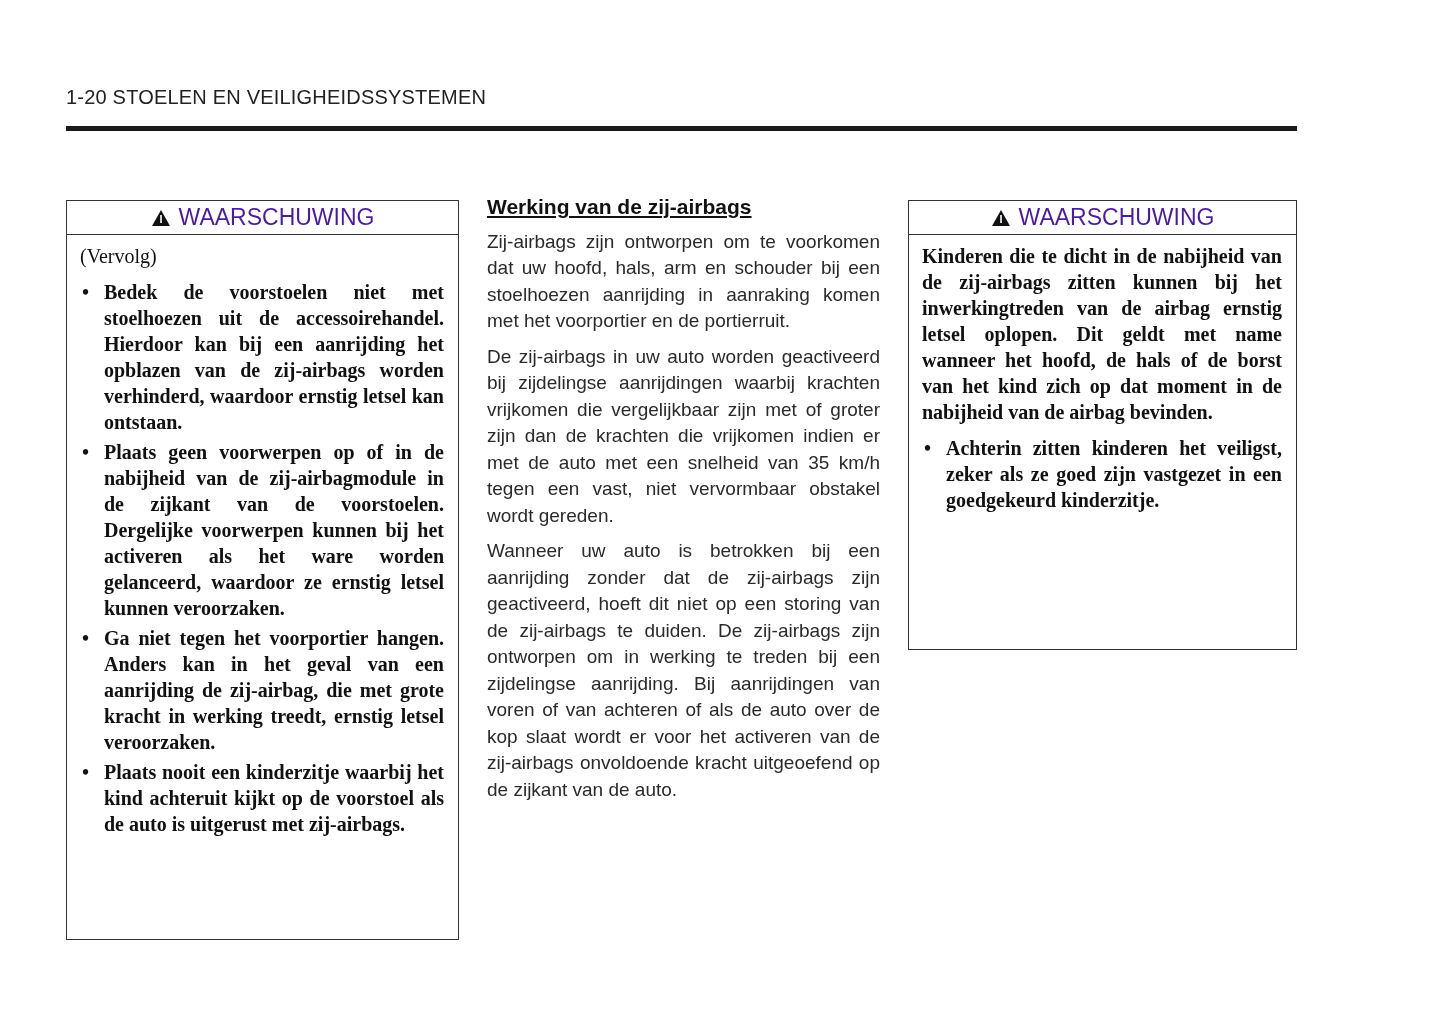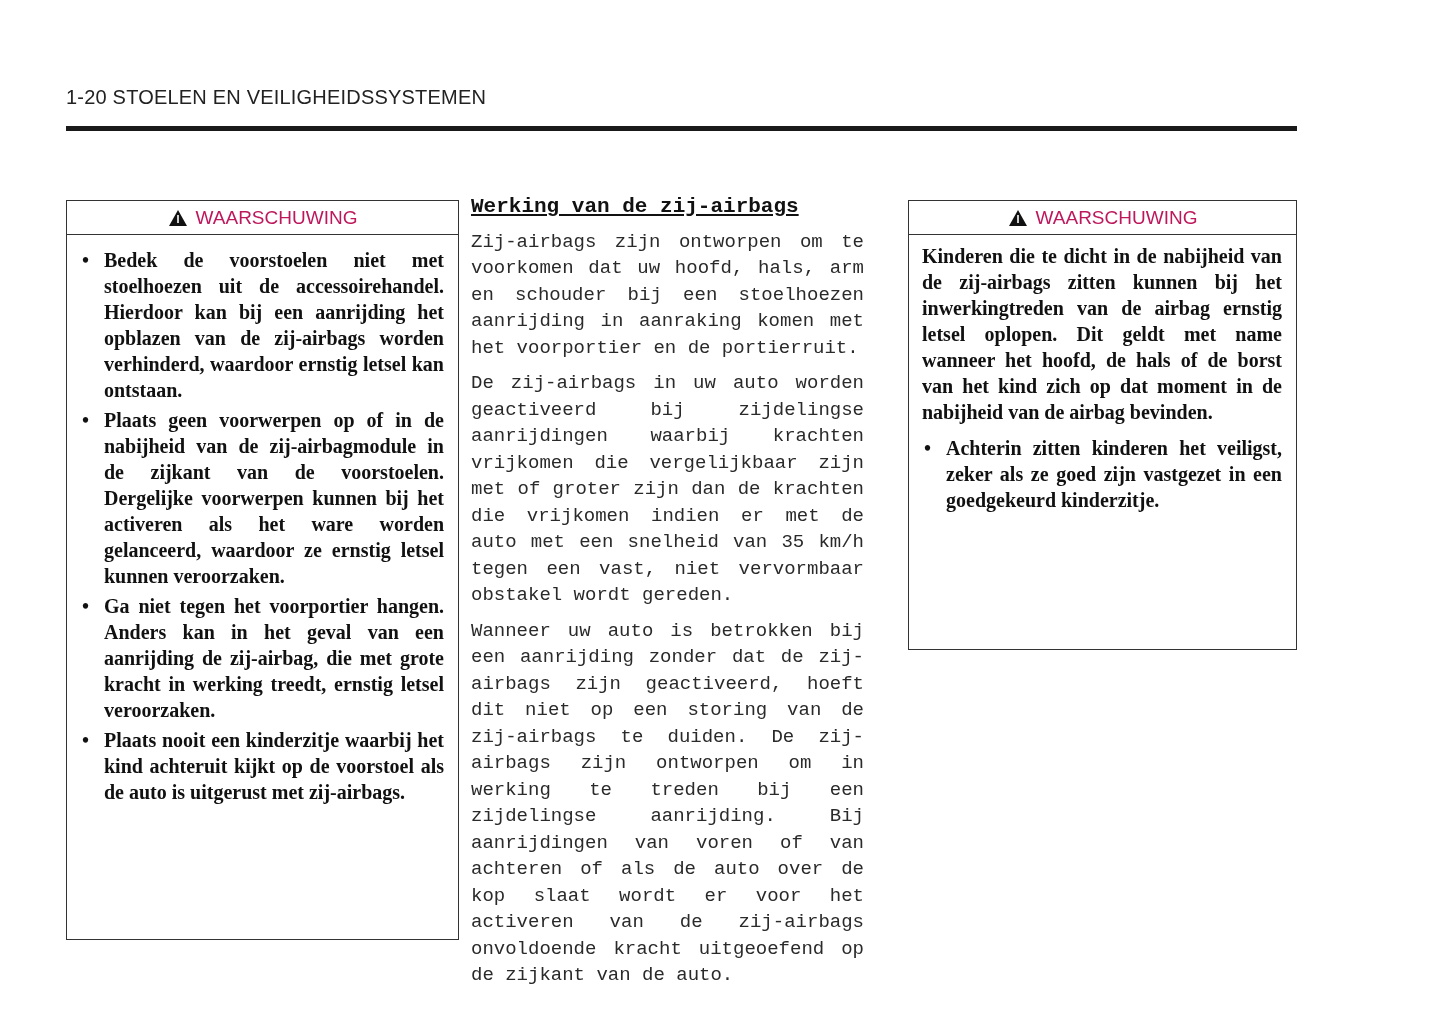--- a/index.html
+++ b/index.html
@@ -10,35 +10,35 @@
     letter-spacing: 0.2px;
   }
   .header-rule {
     position: absolute; left: 66px; top: 126px; width: 1231px; height: 5px; background: #1a1a1a;
   }
   .warn-box {
     position: absolute; border: 1.5px solid #333; background: #fff; box-sizing: border-box;
   }
   .warn-head {
     height: 33px; border-bottom: 1.5px solid #333; display: flex; align-items: center; justify-content: center;
-    font-family: "Liberation Sans", sans-serif; font-size: 19px; color: #be185d; gap: 8px;
+    font-family: "Liberation Sans", sans-serif; font-size: 23px; color: #4c1d95; gap: 8px;
   }
   .warn-head svg { width: 20px; height: 18px; }
   .warn-body {
     font-family: "Liberation Serif", serif; font-weight: bold; font-size: 20px; line-height: 26px;
     text-align: justify; padding: 8px 14px 10px 13px; color: #111;
   }
   .warn-body p { margin: 0; }
   .warn-body ul { list-style: none; margin: 4px 0 0 0; padding: 0; }
   .warn-body li { position: relative; padding-left: 24px; margin-bottom: 4px; }
   .warn-body li::before { content: "•"; position: absolute; left: 2px; top: 0; }
   .vervolg { font-weight: normal; margin-bottom: 10px !important; }
   .mid-col {
-    position: absolute; left: 471px; top: 194px; width: 393px;
-    font-family: Liberation Mono, monospace; font-size: 19px; line-height: 26.5px; color: #2a2a2a;
+    position: absolute; left: 487px; top: 194px; width: 393px;
+    font-family: Liberation Sans, sans-serif; font-size: 19px; line-height: 26.5px; color: #2a2a2a;
     text-align: justify;
   }
   .mid-col h2 {
     font-size: 21px; font-weight: bold; text-decoration: underline; margin: 0 0 8px 0; color: #111;
   }
   .mid-col p { margin: 0 0 9px 0; }
 </style>
 </head>
 <body>
 
@@ -47,20 +47,21 @@
 
 <div class="warn-box" style="left:66px; top:200px; width:393px; height:740px;">
   <div class="warn-head">
     <svg viewBox="0 0 20 18">
         <polygon points="10,1 19,17 1,17" fill="#111"></polygon>
         <rect x="9.2" y="6" width="1.6" height="8" fill="#fff"></rect>
       </svg>
     <span>WAARSCHUWING</span>
   </div>
   <div class="warn-body">
+    <p class="vervolg">(Vervolg)</p>
     <ul>
       <li>Bedek de voorstoelen niet met stoelhoezen uit de accessoirehandel. Hierdoor kan bij een aanrijding het opblazen van de zij-airbags worden verhinderd, waardoor ernstig letsel kan ontstaan.</li>
       <li>Plaats geen voorwerpen op of in de nabijheid van de zij-airbagmodule in de zijkant van de voorstoelen. Dergelijke voorwerpen kunnen bij het activeren als het ware worden gelanceerd, waardoor ze ernstig letsel kunnen veroorzaken.</li>
       <li>Ga niet tegen het voorportier hangen. Anders kan in het geval van een aanrijding de zij-airbag, die met grote kracht in werking treedt, ernstig letsel veroorzaken.</li>
       <li>Plaats nooit een kinderzitje waarbij het kind achteruit kijkt op de voorstoel als de auto is uitgerust met zij-airbags.</li>
     </ul>
   </div>
 </div>
 
 <div class="mid-col">

